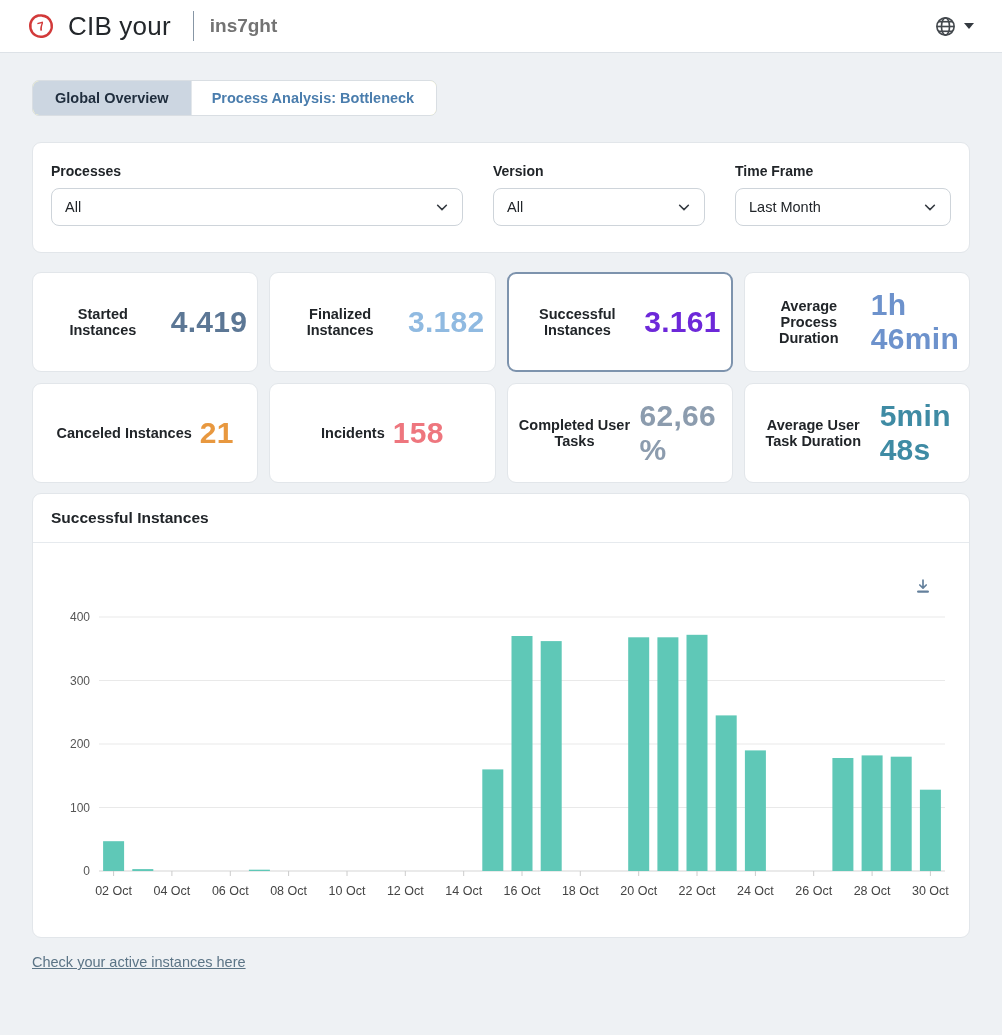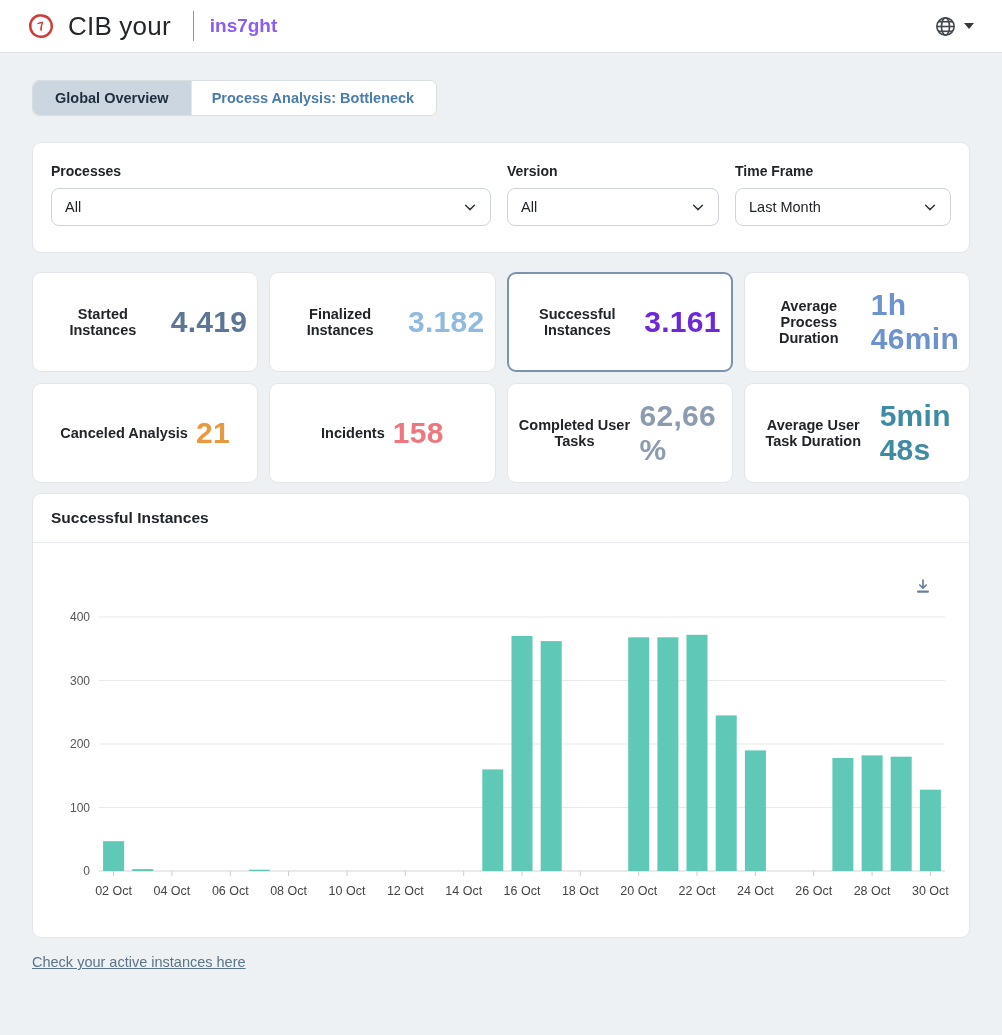--- a/index.html
+++ b/index.html
@@ -13,40 +13,40 @@
   
   .topbar {
     height:53px; background:#ffffff; border-bottom:1px solid #dde2e7;
     display:flex; align-items:center; justify-content:space-between;
     padding:0 28px 0 26px;
   }
   .brand-wrap { display:flex; align-items:center; gap:12px; }
   .brand-logo { width:30px; height:30px; display:block; }
   .brand-name { font-size:26px; font-weight:400; color:#23272b; letter-spacing:0.2px; }
   .brand-divider { width:1px; height:30px; background:#8796a5; margin:0 4px 0 10px; }
-  .product-name { font-size:19px; font-weight:700; color:#8b5cf6; }
+  .product-name { font-size:19px; font-weight:700; color:#737373; }
   .lang-wrap { display:flex; align-items:center; gap:7px; cursor:pointer; }
   .caret { width:0; height:0; border-left:5px solid transparent; border-right:5px solid transparent; border-top:6px solid #343a40; }
   
   .content { padding:0 32px; }
   
   .tabs {
     margin-top:27px; display:inline-flex; background:#fef9c3;
     border:1px solid #d9dee3; border-radius:7px; overflow:hidden;
   }
   .tab {
     padding:9px 22px; font-size:14.5px; font-weight:700; cursor:pointer; white-space:nowrap;
   }
   .tab.active { background:#ccd6e1; color:#1f2d3d; border-radius:6px 0 0 6px; }
   .tab.inactive { background:#ffffff; color:#4a7dad; border-left:1px solid #e3e7eb;padding-left:20px; }
   
   .card {
     background:#ffffff; border:1px solid #e2e6ea; border-radius:9px;
   }
-  .filter-card { margin-top:26px; padding:20px 18px 26px 18px; display:grid; grid-template-columns:1fr 212px 216px; gap:16px; }
+  .filter-card { margin-top:26px; padding:20px 18px 26px 18px; display:grid; grid-template-columns:1fr 212px 216px; gap:30px; }
   .filter-label { font-size:14px; font-weight:700; color:#212529; margin-bottom:9px; }
   .select {
     height:38px; border:1px solid #ced4da; border-radius:8px; background:#fff;
     display:flex; align-items:center; justify-content:space-between;
     padding:0 13px; font-size:14.5px; color:#212529; cursor:pointer;
   }
   .chev { flex:0 0 auto; }
   
   .stats-grid {
     margin-top:19px; display:grid; grid-template-columns:repeat(4,1fr);
@@ -153,21 +153,21 @@
     </div>
     <div class="stat-card selected">
       <div class="stat-label">Successful Instances</div>
       <div class="stat-value" style="color: #6d28d9;">3.161</div>
     </div>
     <div class="stat-card">
       <div class="stat-label">Average Process Duration</div>
       <div class="stat-value" style="color: rgb(109, 146, 204);">1h 46min</div>
     </div>
     <div class="stat-card">
-      <div class="stat-label">Canceled Analysis</div>
+      <div class="stat-label">Canceled Instances</div>
       <div class="stat-value" style="color: rgb(232, 152, 63);">21</div>
     </div>
     <div class="stat-card">
       <div class="stat-label">Incidents</div>
       <div class="stat-value" style="color: rgb(238, 118, 126);">158</div>
     </div>
     <div class="stat-card">
       <div class="stat-label">Completed User Tasks</div>
       <div class="stat-value" style="color: rgb(140, 156, 174);">62,66 %</div>
     </div>

